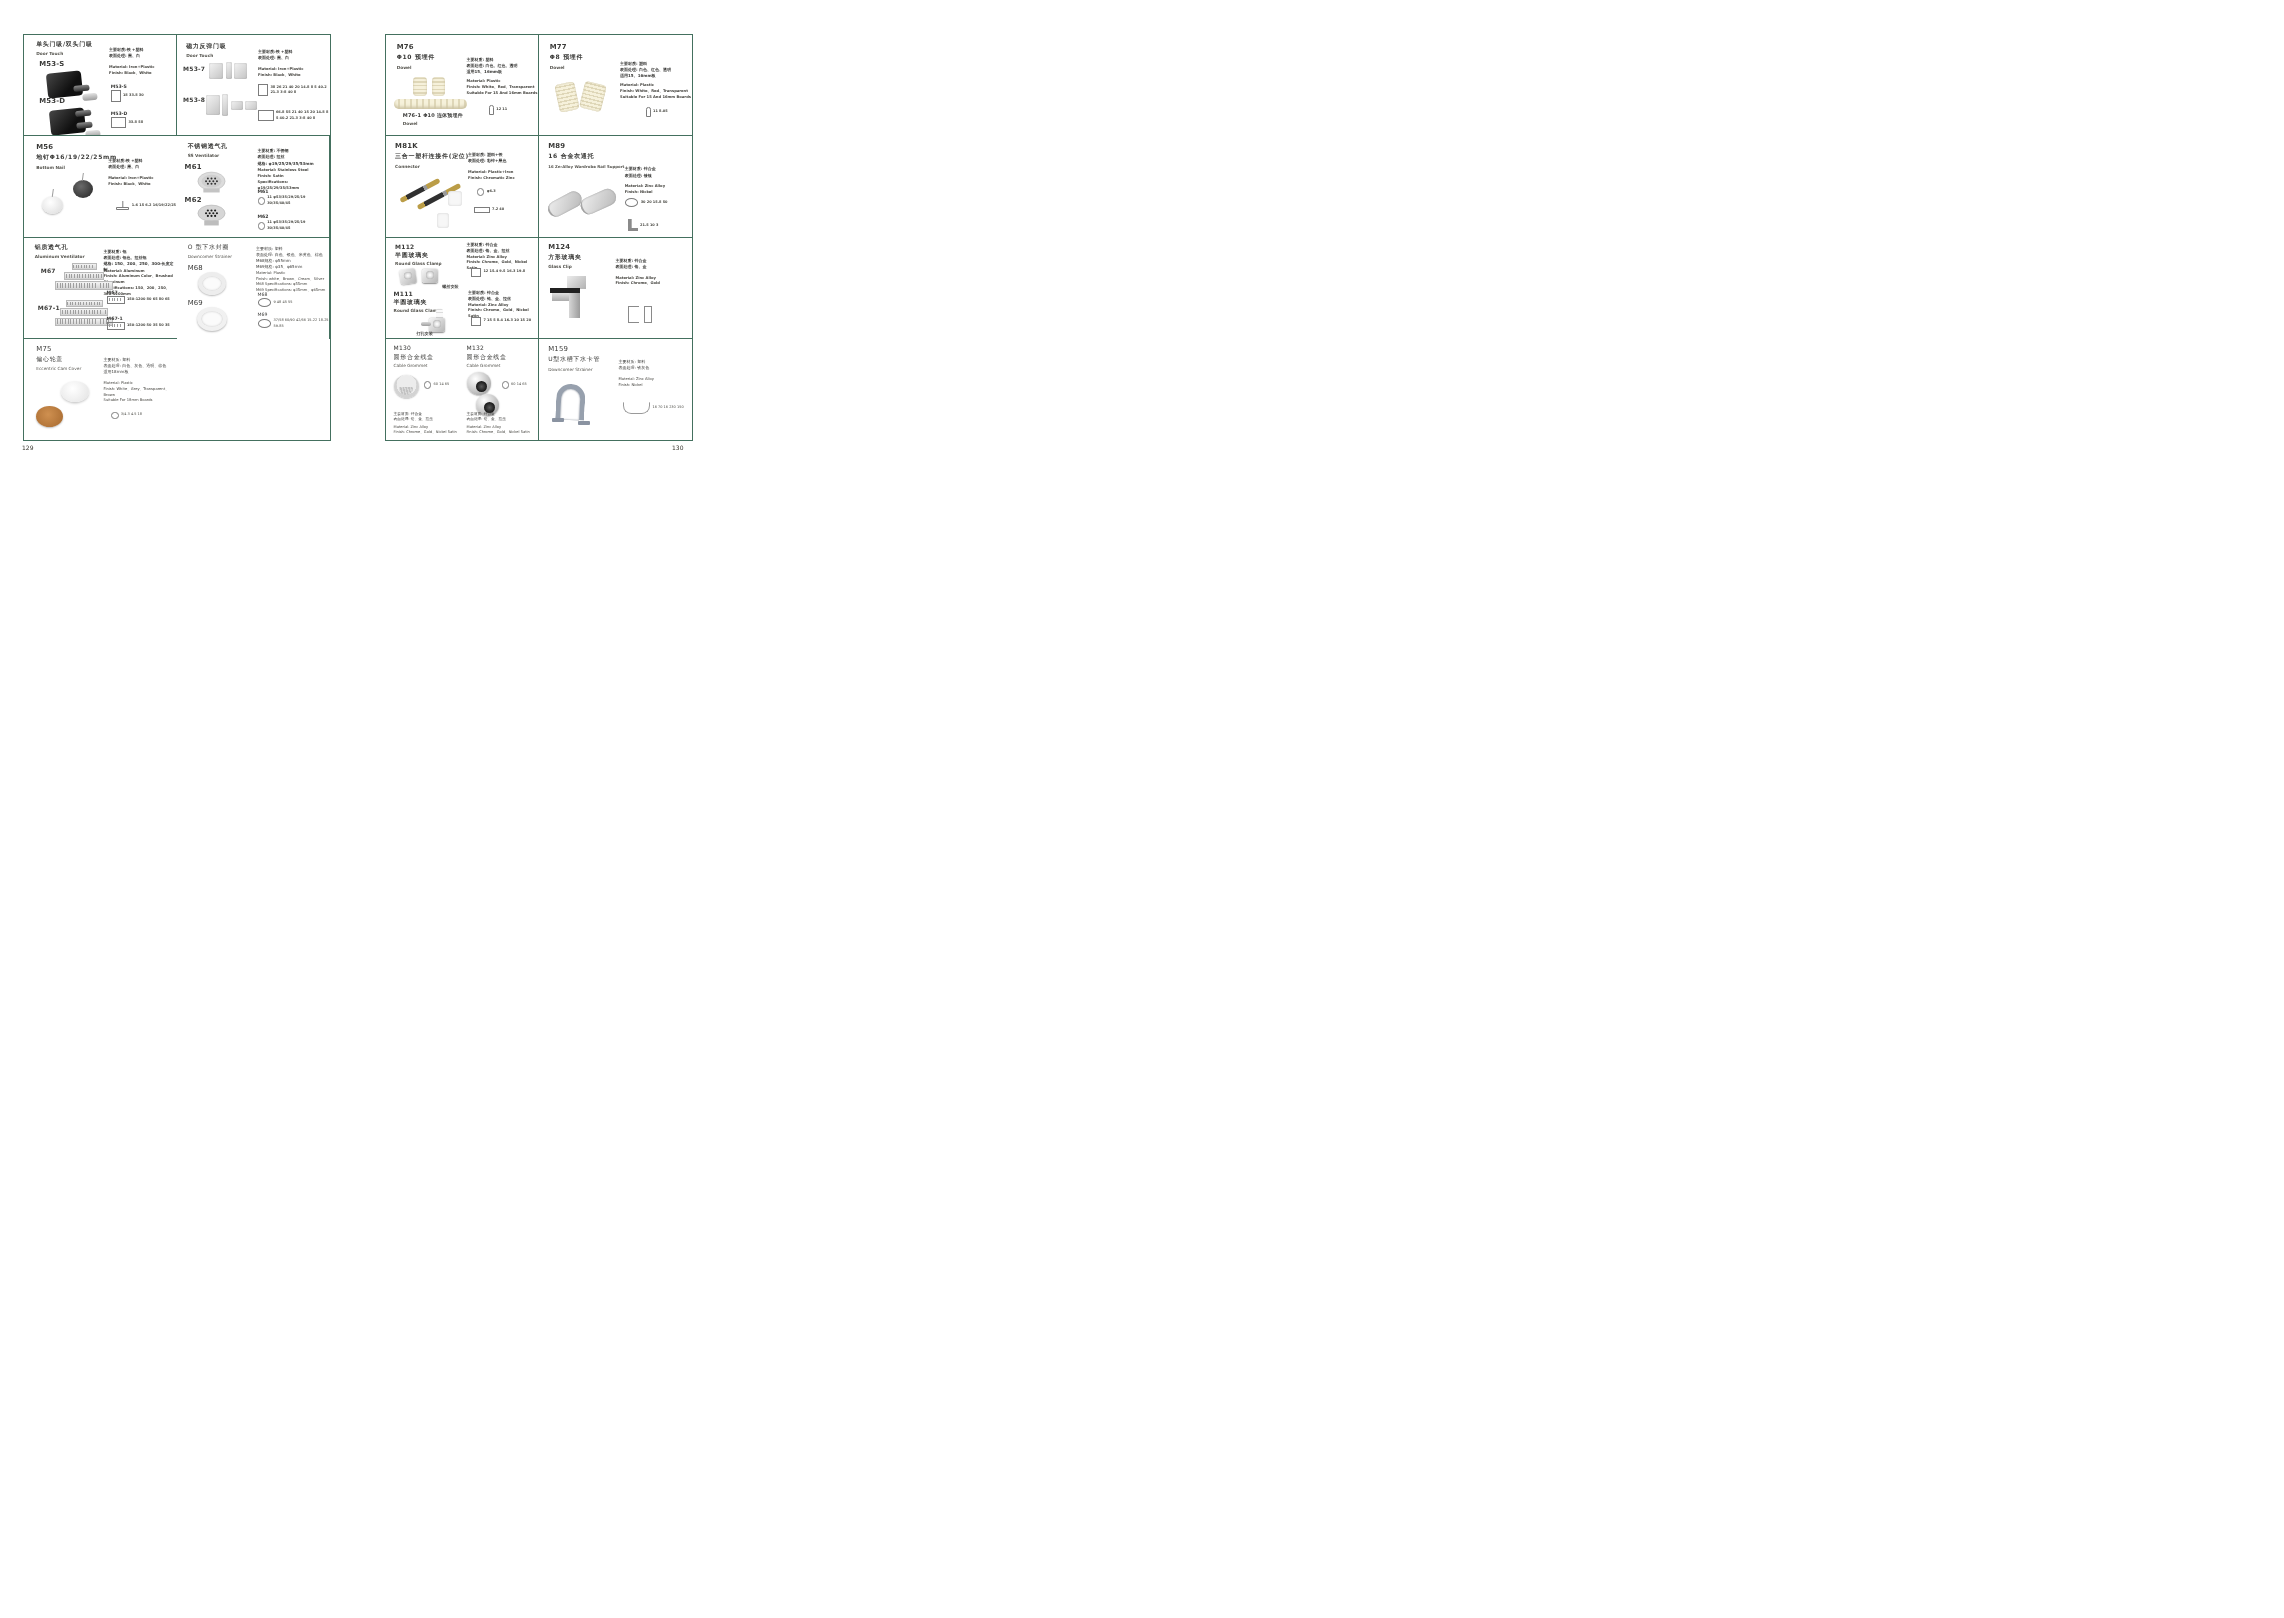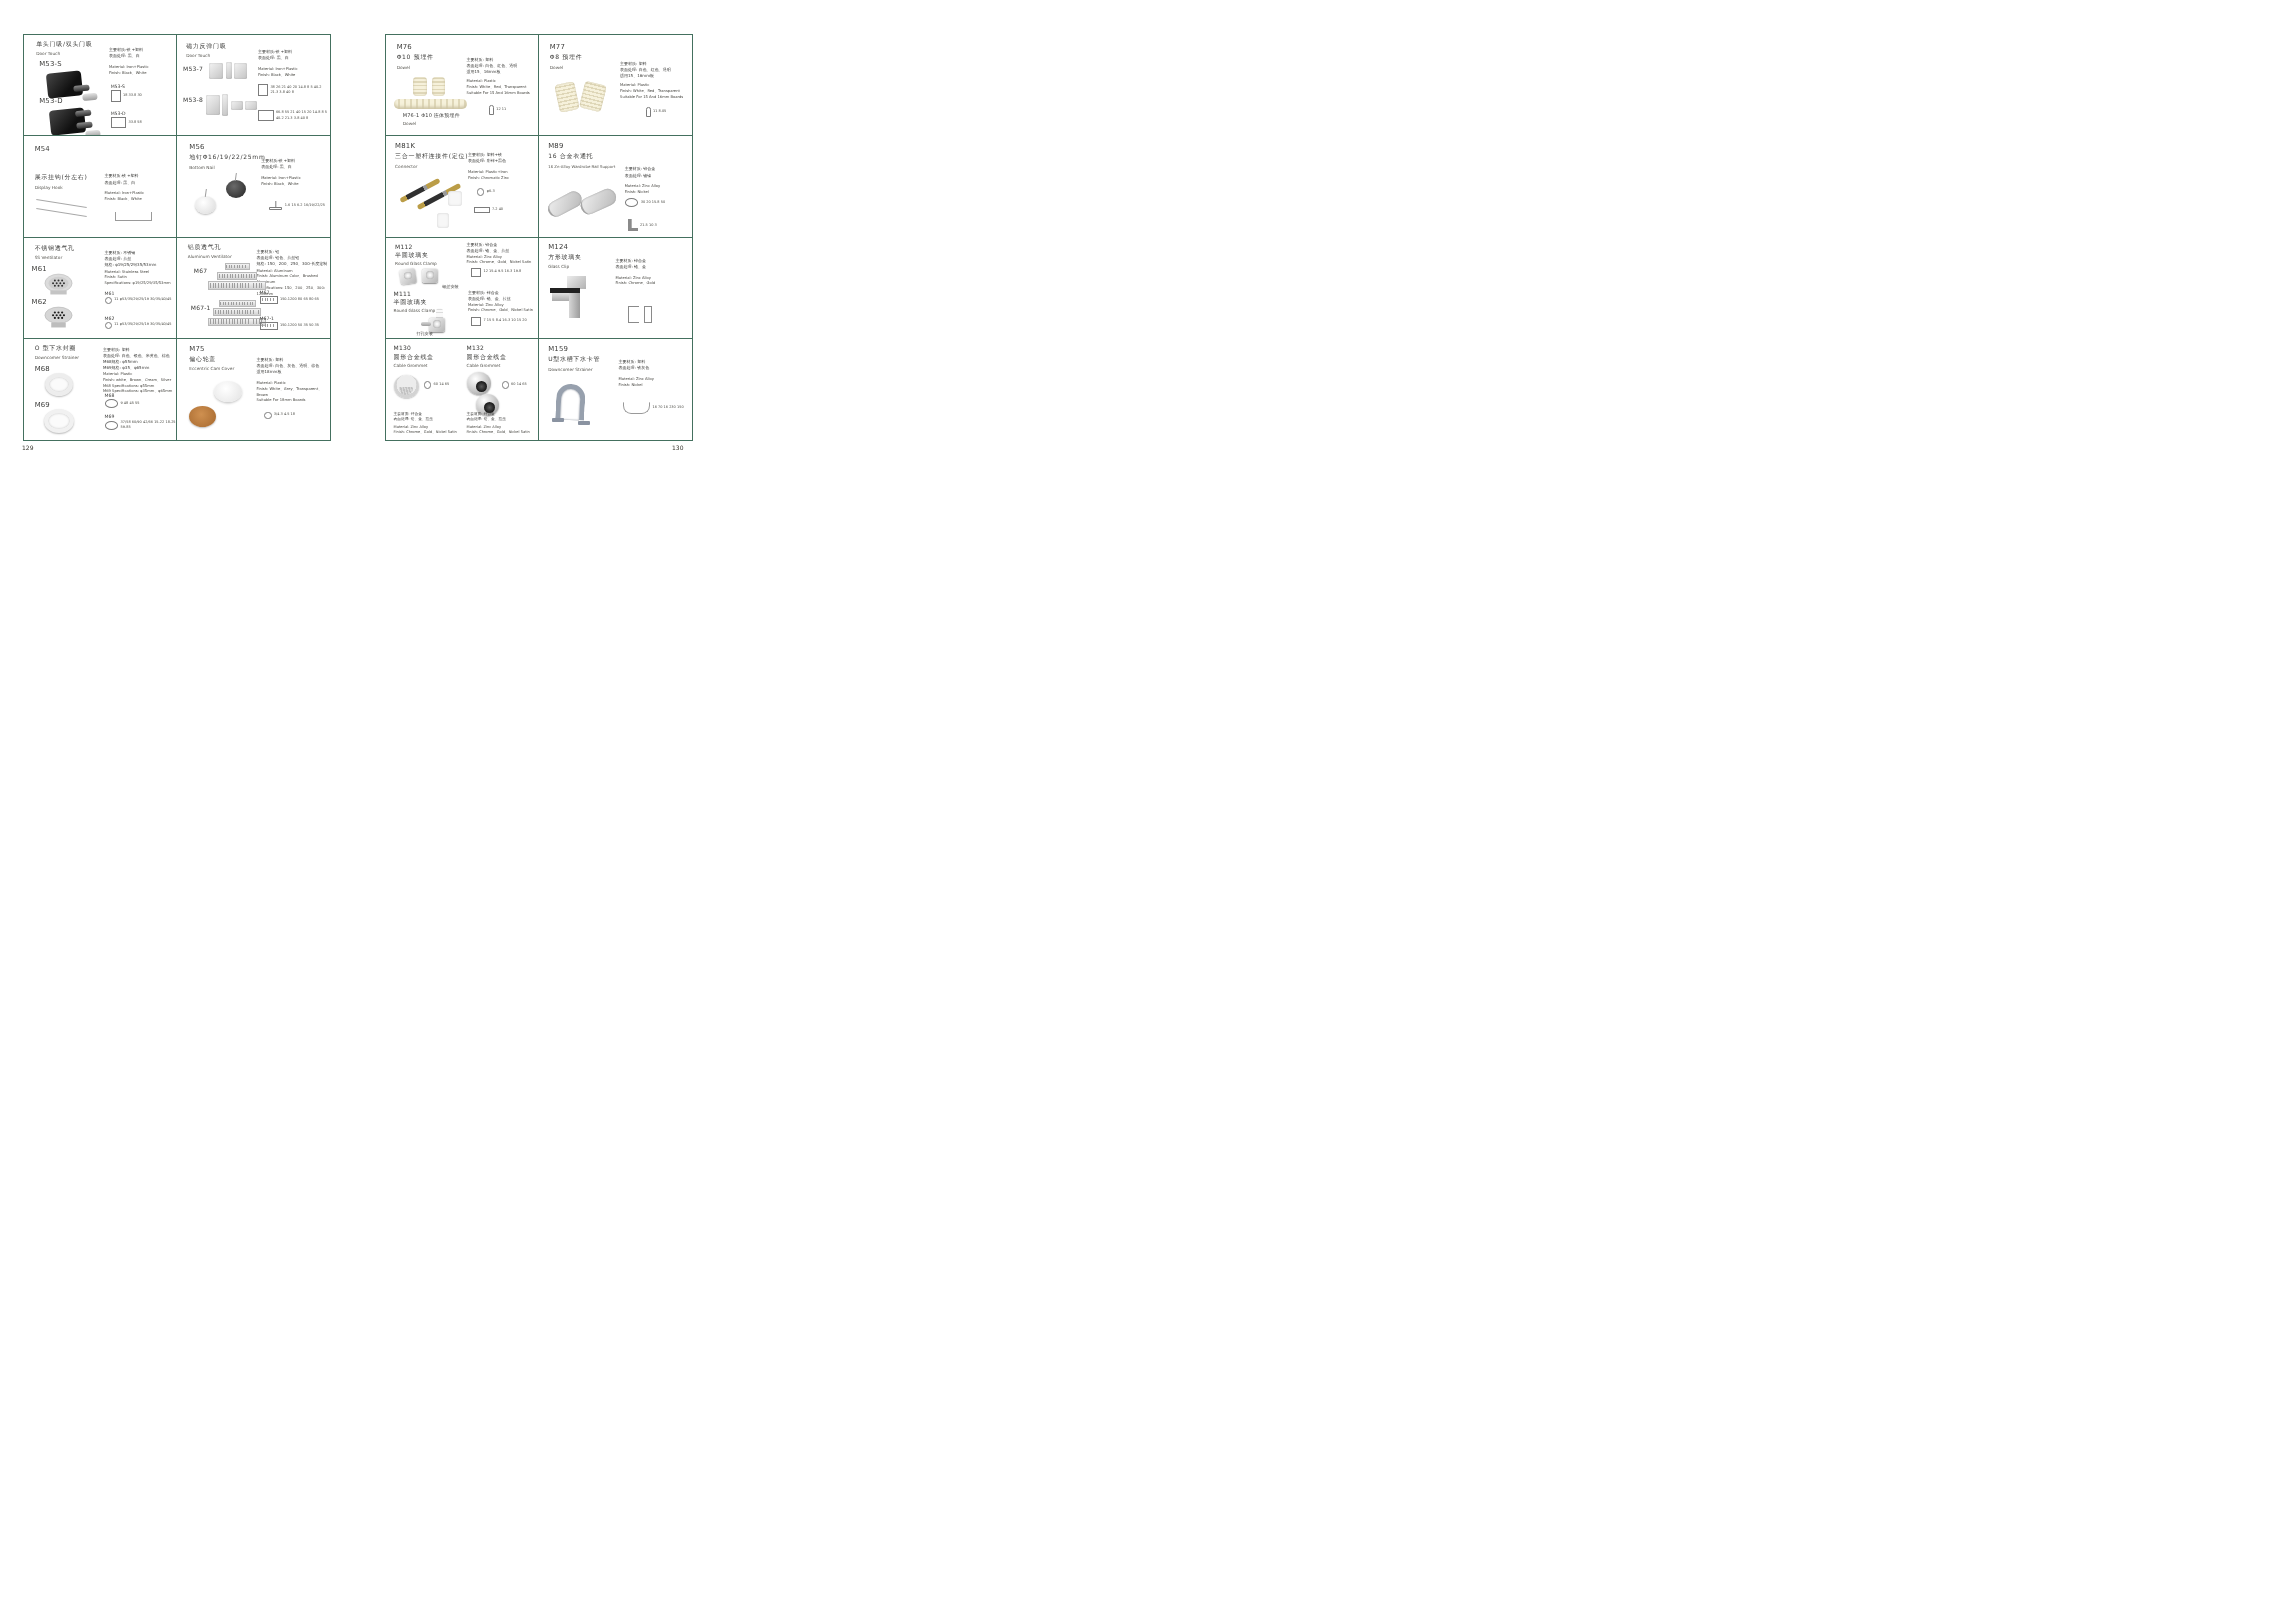--- a/index.html
+++ b/index.html
@@ -5,21 +5,21 @@
   * { box-sizing: border-box; }
   html,body { margin:0; padding:0; background:#ffffff; }
   body { font-family:"DejaVu Sans","Liberation Sans",sans-serif; color:#3a3a38; }
   .sheet { position:relative; width:709px; height:462px; background:#ffffff; overflow:hidden; }
   .page { position:absolute; top:34px; width:308px; height:407px; border:0.5px solid #44705f;
           display:grid; grid-template-columns:1fr 1fr; grid-template-rows:1fr 1fr 1fr 1fr; background:#fff; }
   .page-left  { left:23px; }
   .page-right { left:385px; }
   .cell { position:relative; overflow:hidden; }
   .br { border-right:0.5px solid #44705f; }
-  .bb { border-bottom:0.5px solid #44705f; }
+  .bb { border-bottom:0.5px solid #44705f;font-weight:bold; }
   .pagenum { position:absolute; font-size:6px; color:#39362f; }
 
   .tcn  { position:absolute; font-size:6px; letter-spacing:0.7px; white-space:nowrap; }
   .ten  { position:absolute; font-size:4.3px; color:#55544e; white-space:nowrap; }
   .code { position:absolute; font-size:6.9px; letter-spacing:0.2px; }
   .code.sm { font-size:6px; }
   .subcode { position:absolute; font-size:5px; letter-spacing:0.2px; }
   .cap  { position:absolute; font-size:4.1px; }
   .spec { position:absolute; font-size:4px; line-height:1.55; white-space:pre-line; }
   .spec.en { font-size:3.7px; color:#45443f; }
@@ -169,35 +169,20 @@
           </div>
       </div>
       <div class="diag" style="left:53%;top:75%">
         <div class="drow">
             <span class="draw d-wide"></span>
           <span class="dims w">66.8  55  21  40  15  20  14.8  8  5  40.2  21.3  3-8  40  8</span>
           </div>
       </div>
     </div>
 
-    <div class="cell br bb">
-      <div class="code" style="left:7%;top:9%">M54</div>
-      <div class="tcn" style="left:7%;top:37%">展示挂钩(分左右)</div>
-      <div class="ten" style="left:7%;top:49%">Display Hook</div>
-      <div class="spec" style="left:53%;top:37%">主要材质:铁 +塑料
-表面处理: 黑、白</div>
-      <div class="spec en" style="left:53%;top:55%">Material: Iron+Plastic
-Finish: Black、White</div>
-      <div class="ph ph-hook" style="left:7%;top:62%"></div>
-      <div class="diag" style="left:60%;top:76%">
-        <div class="drow">
-            <span class="draw d-u"></span>
-          </div>
-      </div>
-    </div>
 
     <div class="cell bb">
       <div class="code" style="left:8%;top:7%">M56</div>
       <div class="tcn" style="left:8%;top:17%">地钉Φ16/19/22/25mm</div>
       <div class="ten" style="left:8%;top:29%">Bottom Nail</div>
       <div class="spec" style="left:55%;top:22%">主要材质:铁 +塑料
 表面处理: 黑、白</div>
       <div class="spec en" style="left:55%;top:40%">Material: Iron+Plastic
 Finish: Black、White</div>
       <div class="ph ph-nail" style="left:32%;top:44%;width:20px;height:18px;background:radial-gradient(circle at 40% 35%,#6a6a6a,#232323)">

